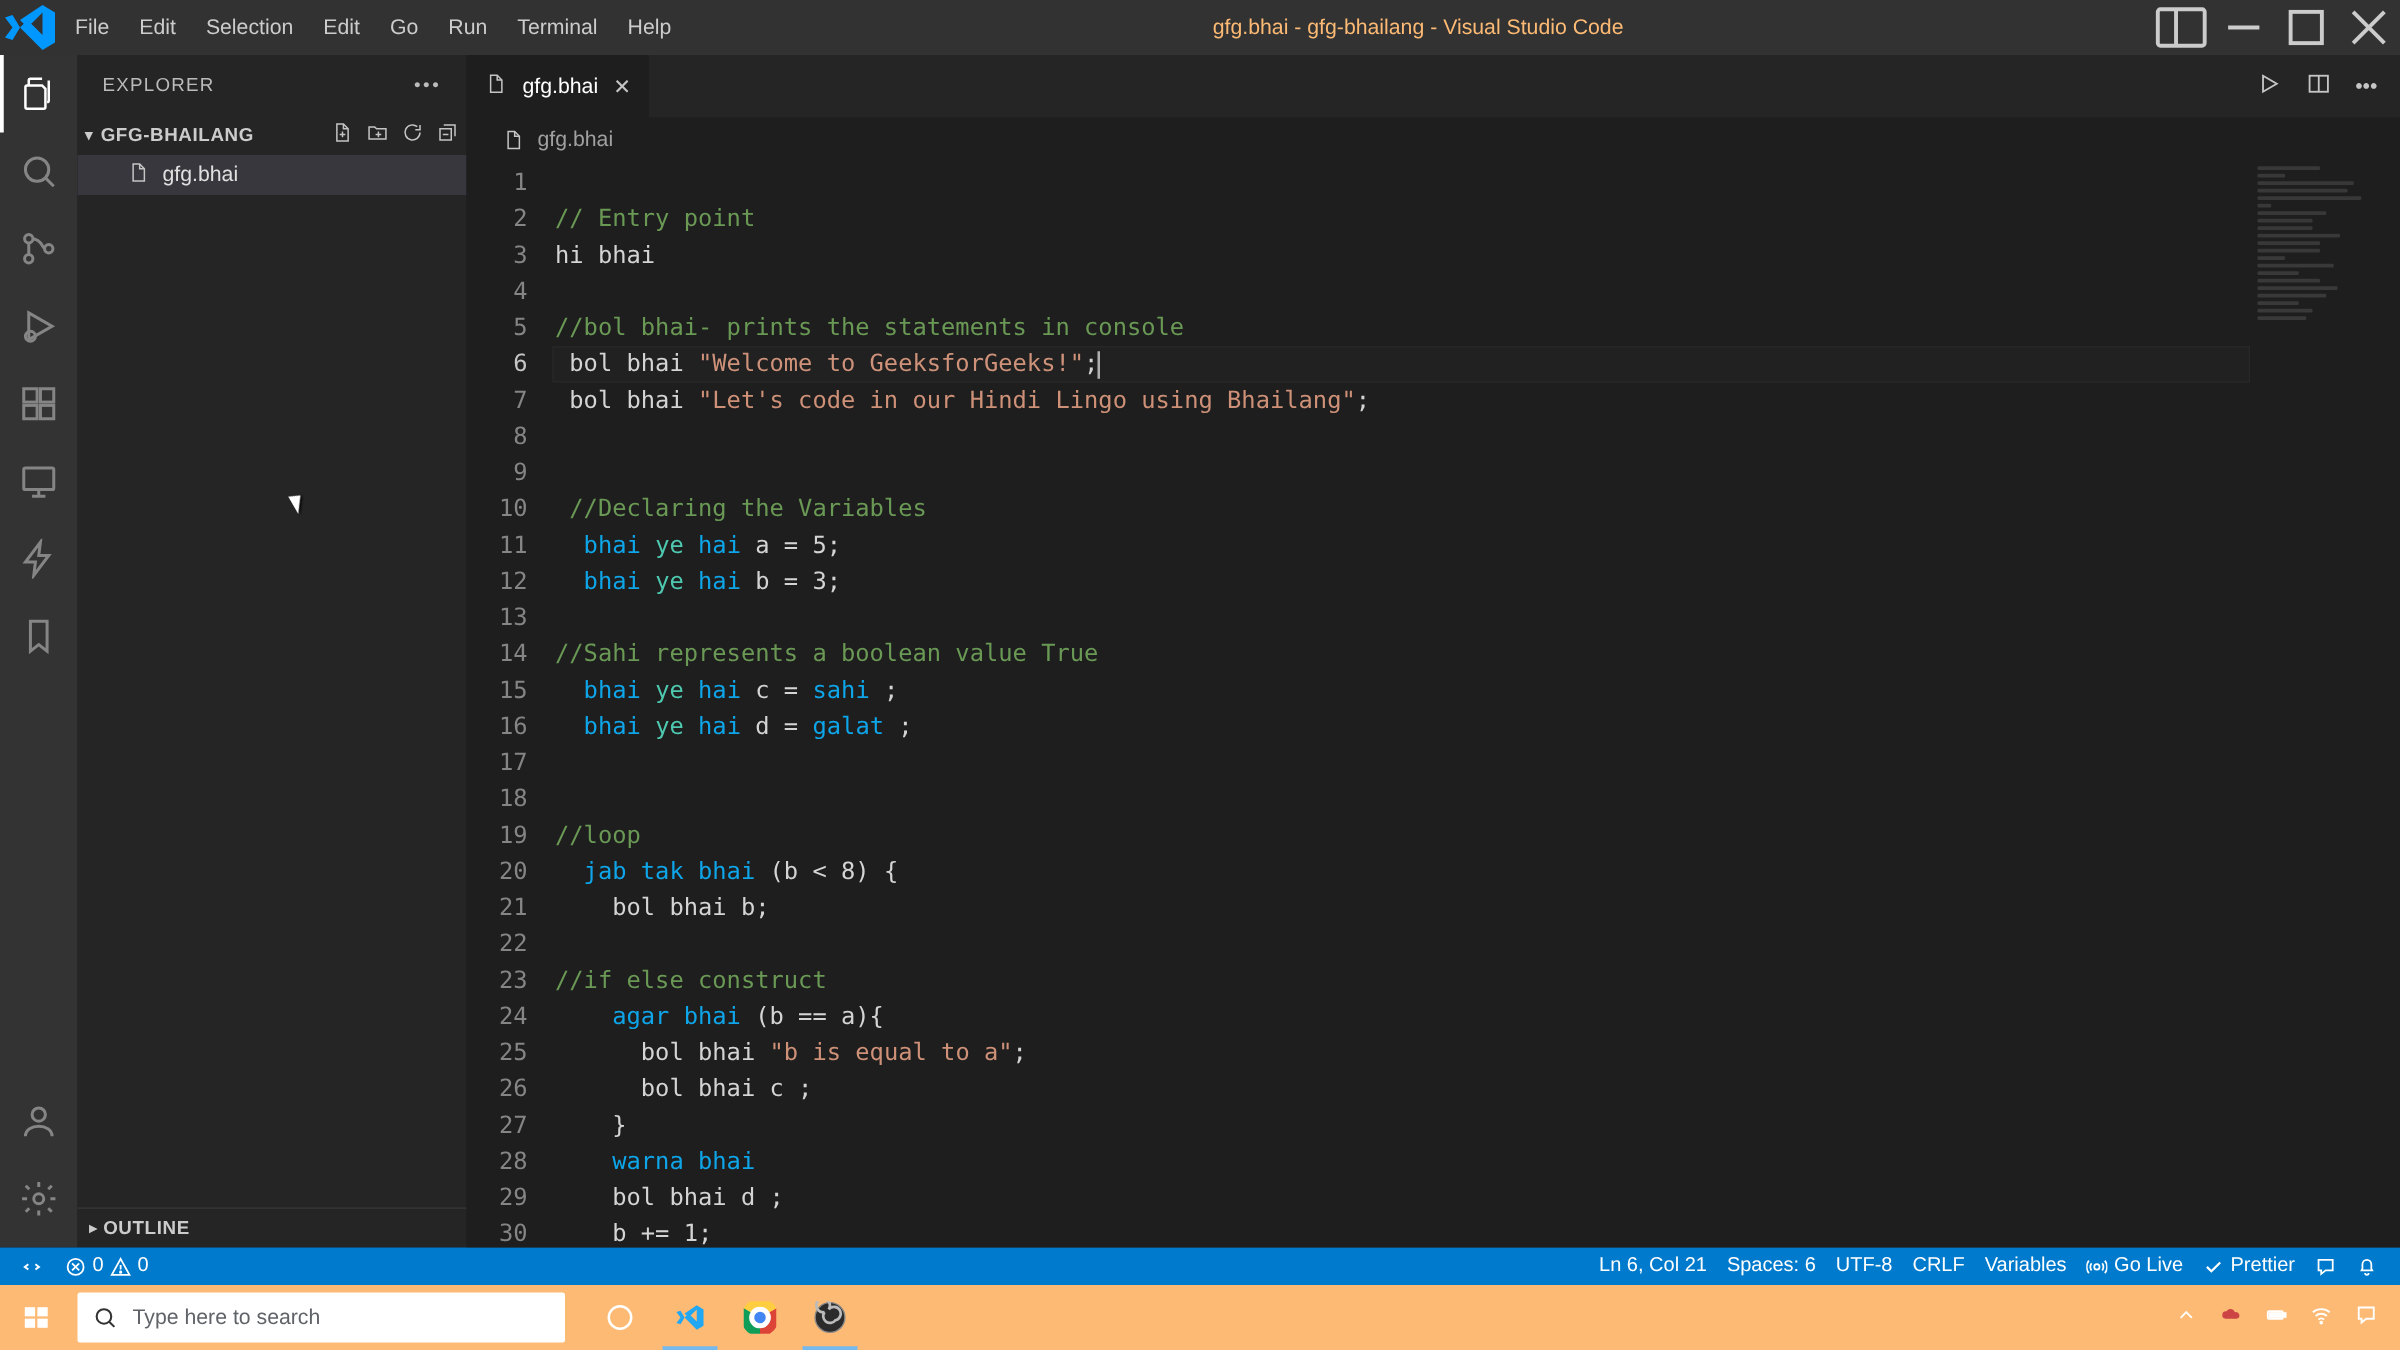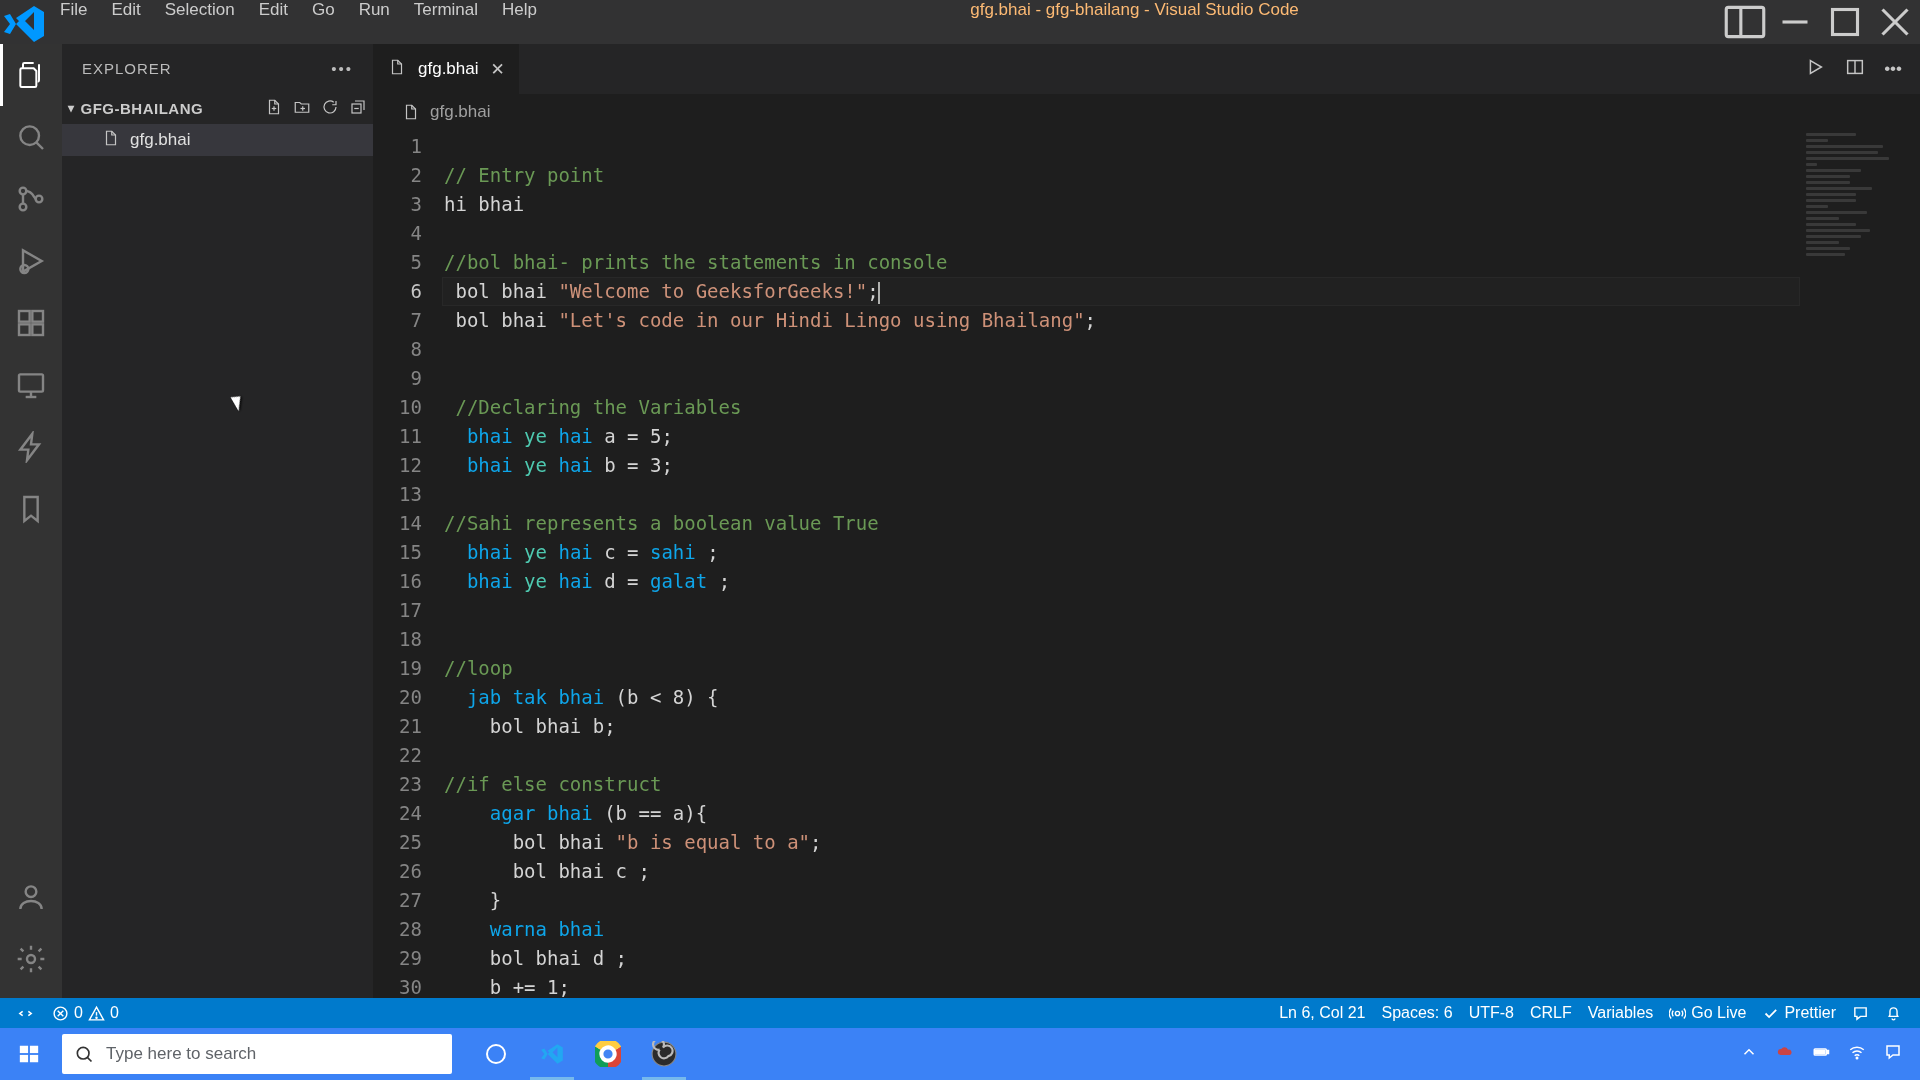--- a/index.html
+++ b/index.html
@@ -13,21 +13,21 @@
   display: flex;
   flex-direction: column;
   font-size: 17px;
 }
 
 
 .titlebar {
   height: 44px;
   background: #323233;
   display: flex;
-  align-items: flex-start;
+  align-items: center;
   font-size: 17px;
   color: #cccccc;
 }
 .titlebar .logo { width: 48px; display:flex; align-items:center; justify-content:center; color:#0098ff; }
 .titlebar .menu { display:flex; }
 .titlebar .menu div { padding: 0 12px; cursor: default; }
 .titlebar .title { flex:1; text-align:center; color:#fdba74; }
 .titlebar .winctrl { display:flex; }
 .titlebar .winctrl div { width:50px; height:44px; display:flex; align-items:center; justify-content:center; }
 
@@ -209,21 +209,21 @@
   padding: 0 10px;
 }
 .statusbar .remote { width:30px; display:flex; align-items:center; justify-content:center; margin-right:4px;}
 .statusbar .item { display:flex; align-items:center; gap:5px; padding: 0 8px; }
 .statusbar .right { margin-left:auto; display:flex; }
 .statusbar svg { width:17px; height:17px; }
 
 
 .taskbar {
   height:52px;
-  background:#3b82f6;
+  background:#fdba74;
   display:flex;
   align-items:center;
 }
 .taskbar .start { width:58px; display:flex; align-items:center; justify-content:center; color:#ffffff;}
 .taskbar .searchbox {
   width: 390px;
   height: 40px;
   margin: 0 4px;
   background:#ffffff;
   border-radius: 2px;
@@ -414,20 +414,24 @@
               <line x1="7" y1="14" x2="13" y2="14"></line>
             </svg></span>
       </span>
     </div>
     <div class="file-item">
       <span class="icon"><svg viewBox="0 0 24 24" stroke="currentColor" fill="none" stroke-width="1.6">
             <path d="M13 3H6v18h12V8z"></path>
             <path d="M13 3v5h5"></path>
           </svg></span>
       <span>gfg.bhai</span>
+    </div>
+    <div class="outline-header">
+      <span class="chev">▾</span>
+      <span>OUTLINE</span>
     </div>
   </div>
 
   <div class="editor-area">
     <div class="tabs-row">
       <div class="tab">
         <span class="icon"><svg viewBox="0 0 24 24" stroke="currentColor" fill="none" stroke-width="1.6">
               <path d="M13 3H6v18h12V8z"></path>
               <path d="M13 3v5h5"></path>
             </svg></span>

